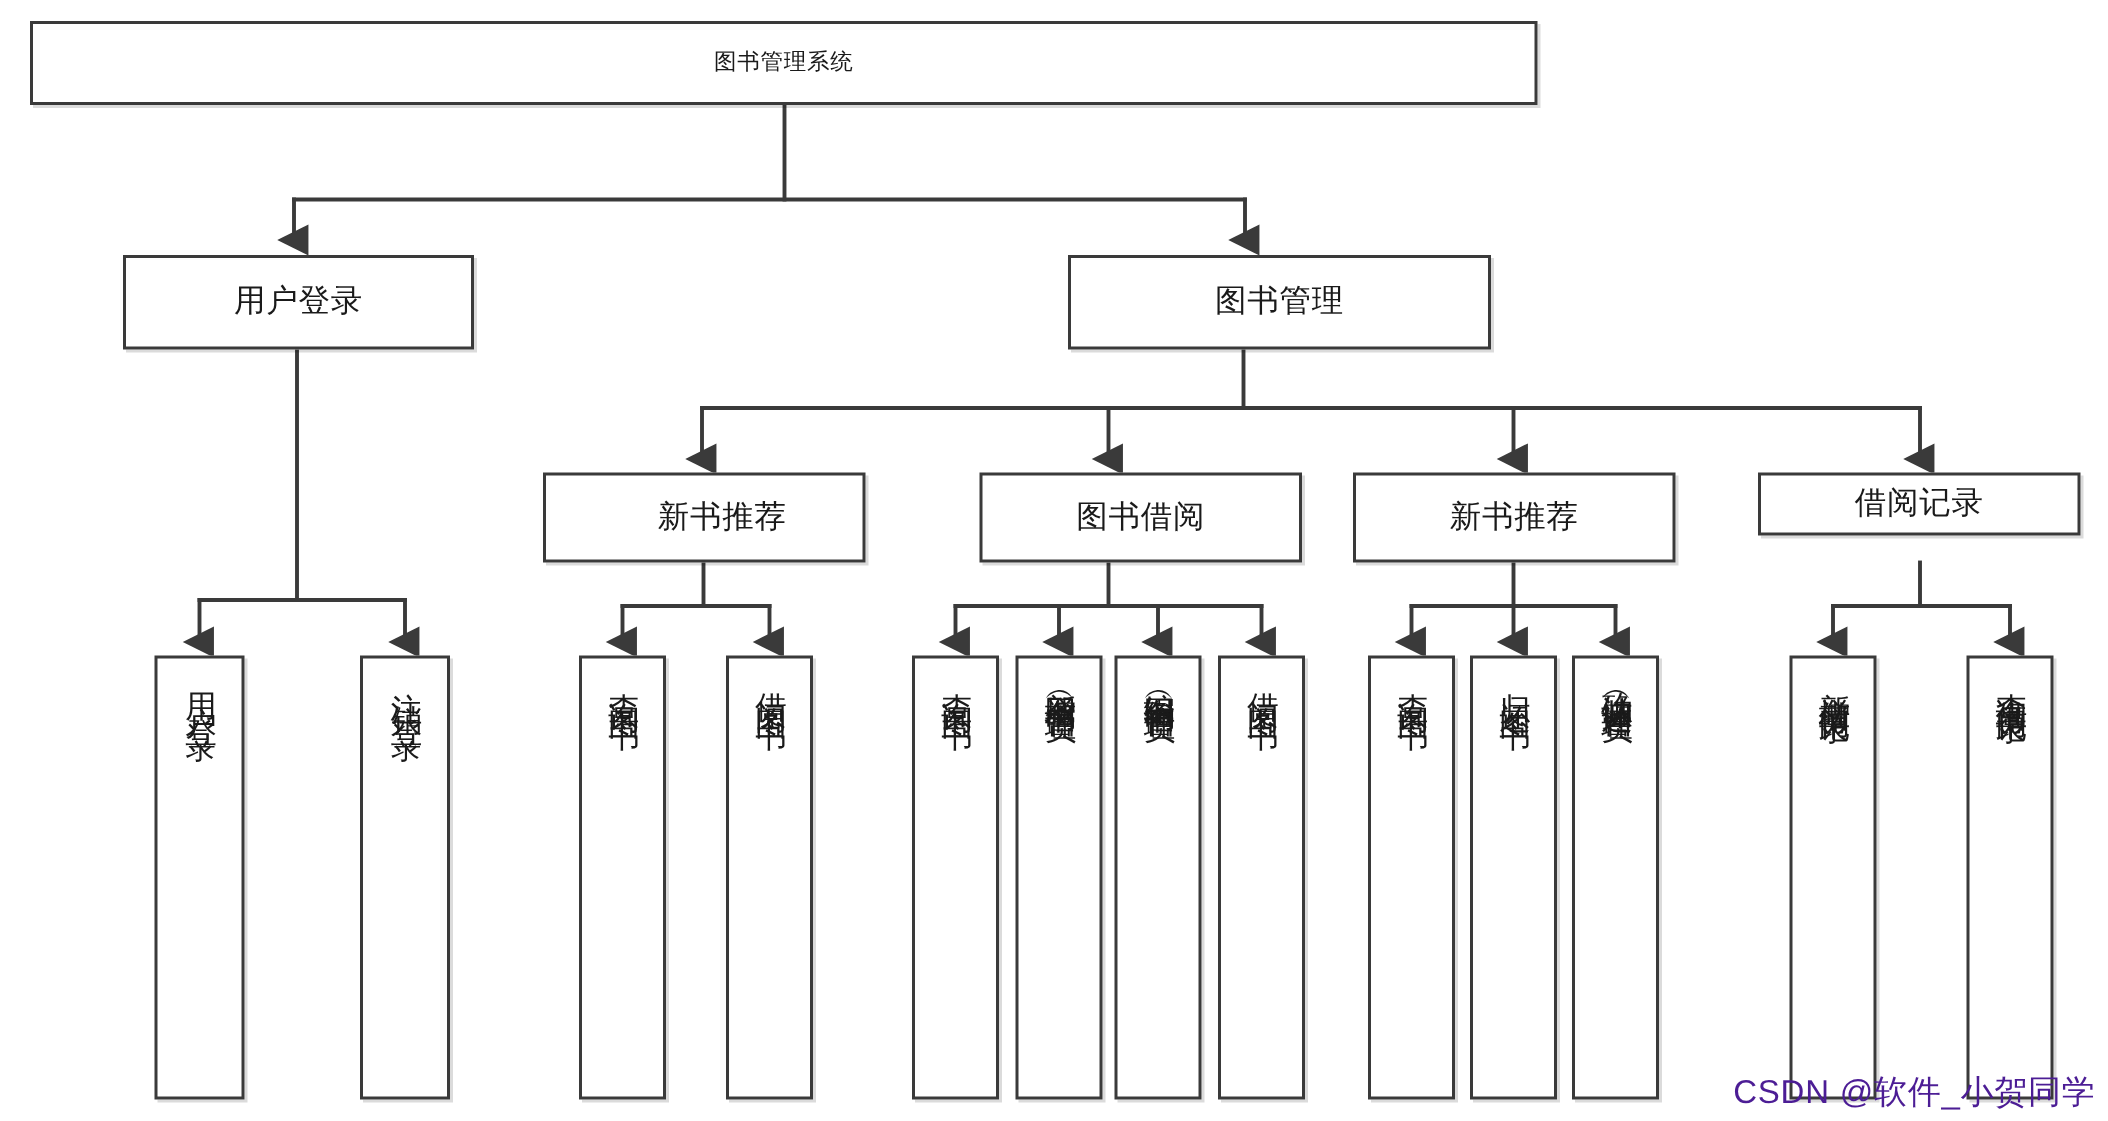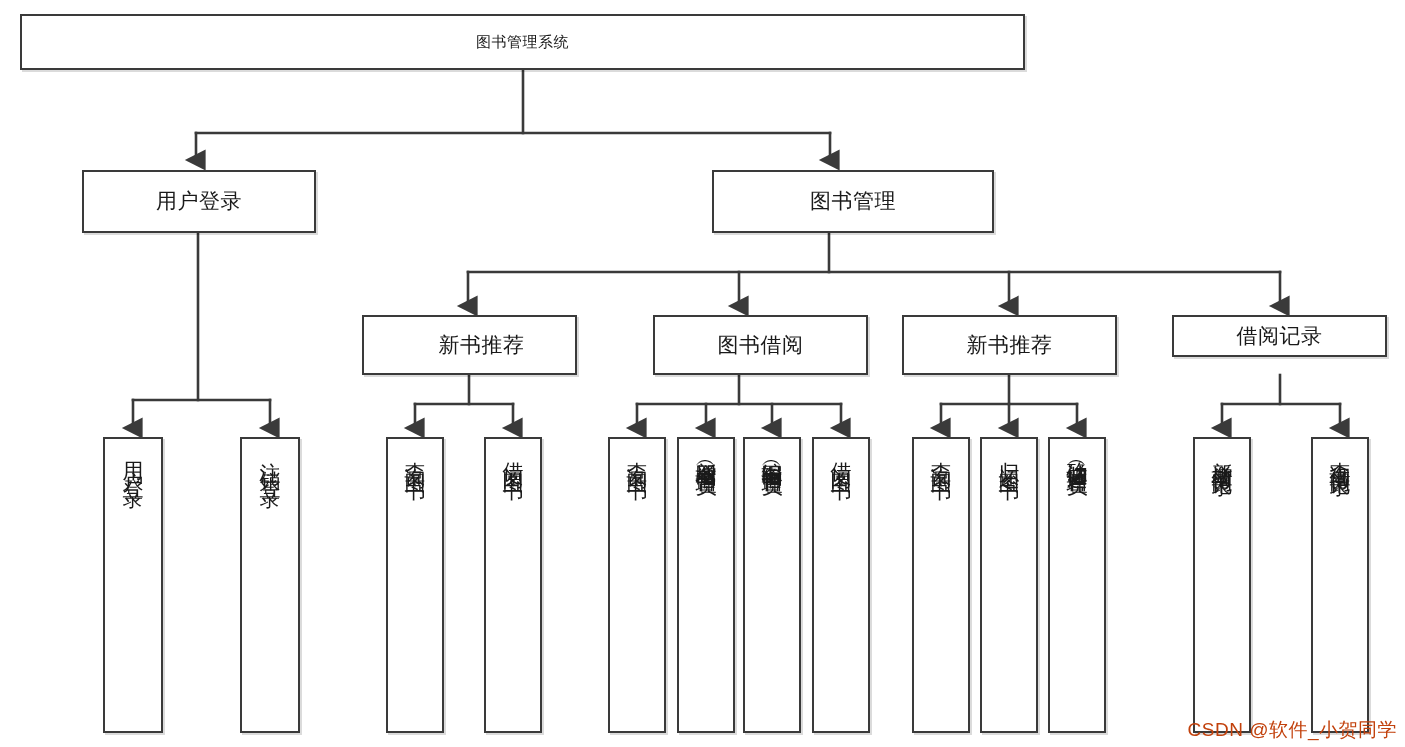--- a/index.html
+++ b/index.html
@@ -62,22 +62,22 @@
     letter-spacing: 3px;
     white-space: nowrap;
   }
   .node.vert.tall .lbl { letter-spacing: 2px; }
   .node.vert.mid .lbl { letter-spacing: 9px; }
   .node.vert.midsm .lbl { letter-spacing: 6px; }
   .watermark {
     position: absolute;
     right: 8px;
     bottom: 4px;
-    font-size: 19px;
-    color: #c2410c;
+    font-size: 22px;
+    color: #4c1d95;
     white-space: nowrap;
     letter-spacing: 0.5px;
   }
 </style>
 </head>
 <body>
 
 <div id="canvas">
 
   <svg id="wires" viewBox="0 0 1405 747" xmlns="http://www.w3.org/2000/svg">

